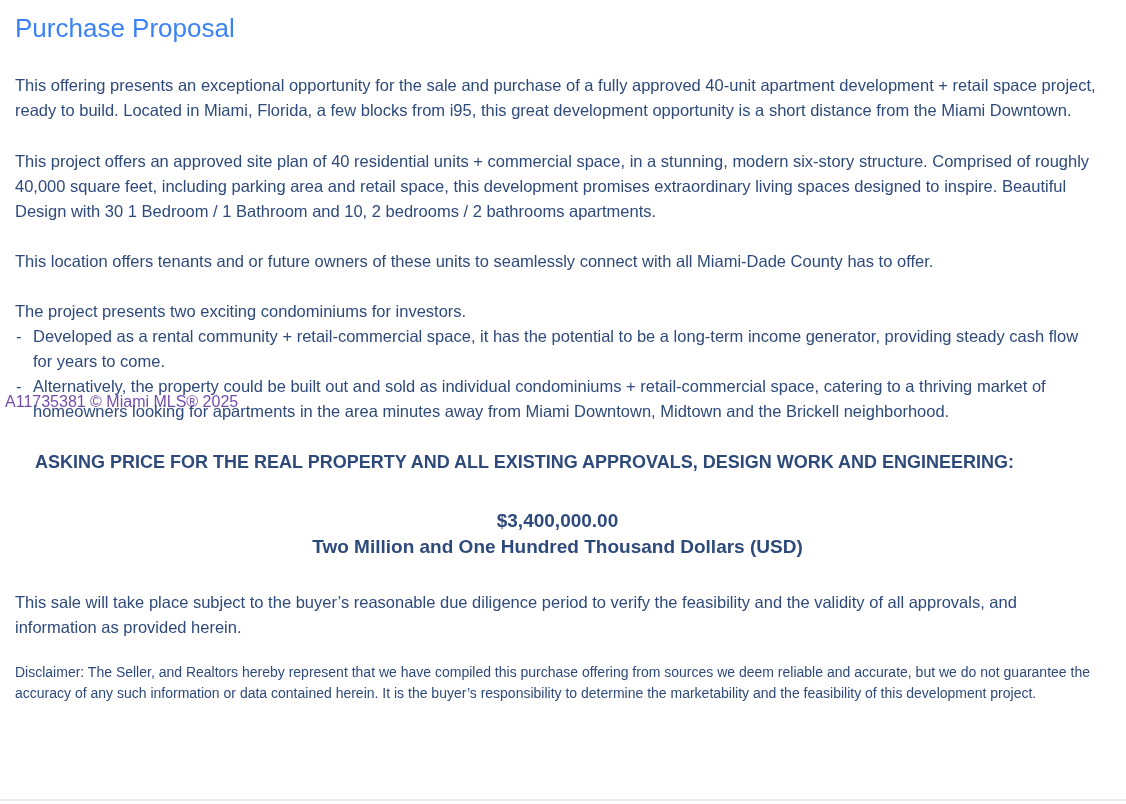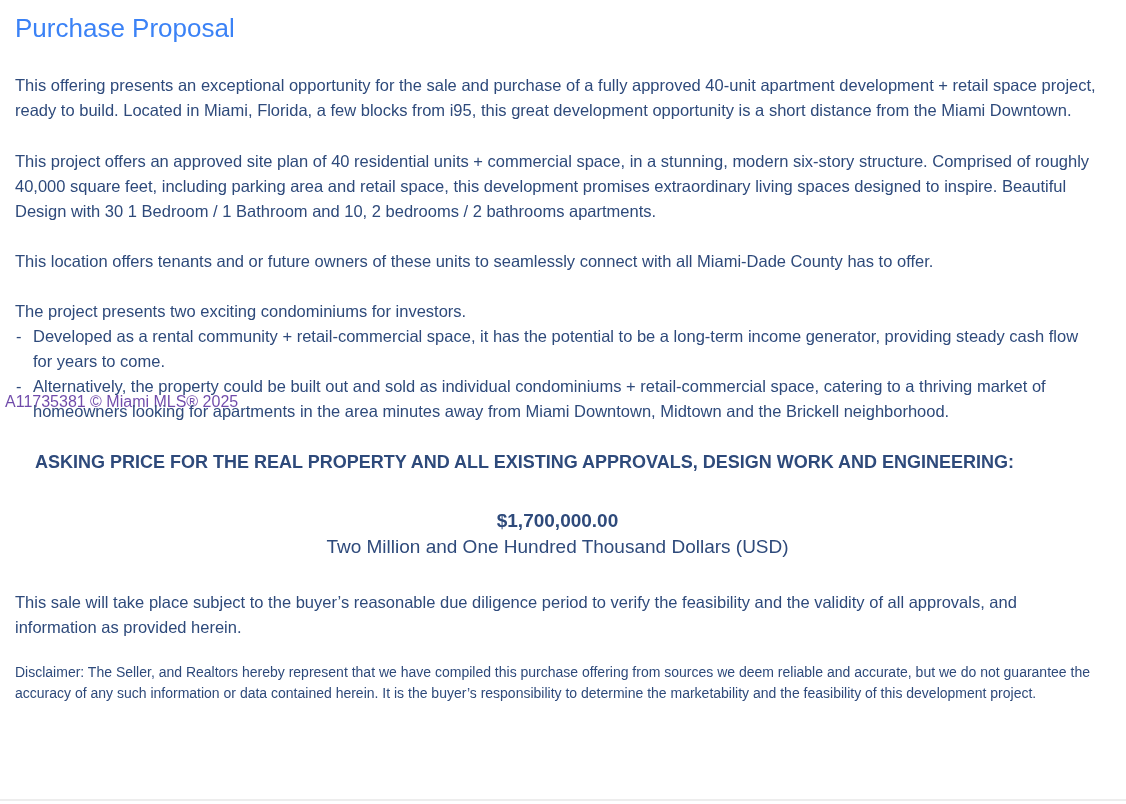--- a/index.html
+++ b/index.html
@@ -79,21 +79,21 @@
     text-align: center;
     font-size: 19px;
     line-height: 26px;
     font-weight: 700;
   }
   .price-words {
     margin: 0;
     text-align: center;
     font-size: 19px;
     line-height: 26px;
-    font-weight: 400;
+    font-weight: 700;
   }
   .sale-terms {
     margin: 30px 0 0 0;
     font-size: 16.5px;
     line-height: 25px;
   }
   .disclaimer {
     margin: 22px 0 4px 0;
     font-size: 14px;
     line-height: 21px;
@@ -140,21 +140,21 @@
         <span>Developed as a rental community + retail-commercial space, it has the potential to be a long-term income generator, providing steady cash flow for years to come.</span>
       </li>
       <li class="bullet-item">
         <span class="bullet-marker">-</span>
         <span>Alternatively, the property could be built out and sold as individual condominiums + retail-commercial space, catering to a thriving market of homeowners looking for apartments in the area minutes away from Miami Downtown, Midtown and the Brickell neighborhood.</span>
       </li>
     </ul>
 
     <p class="asking-heading">ASKING PRICE FOR THE REAL PROPERTY AND ALL EXISTING APPROVALS, DESIGN WORK AND ENGINEERING:</p>
 
-    <p class="price">$1,700,000.00</p>
+    <p class="price">$3,400,000.00</p>
 
     <p class="price-words">Two Million and One Hundred Thousand Dollars (USD)</p>
 
     <p class="sale-terms">This sale will take place subject to the buyer’s reasonable due diligence period to verify the feasibility and the validity of all approvals, and information as provided herein.</p>
 
     <p class="disclaimer">Disclaimer: The Seller, and Realtors hereby represent that we have compiled this purchase offering from sources we deem reliable and accurate, but we do not guarantee the accuracy of any such information or data contained herein. It is the buyer’s responsibility to determine the marketability and the feasibility of this development project.</p>
 
   </div>
 </div>
 

